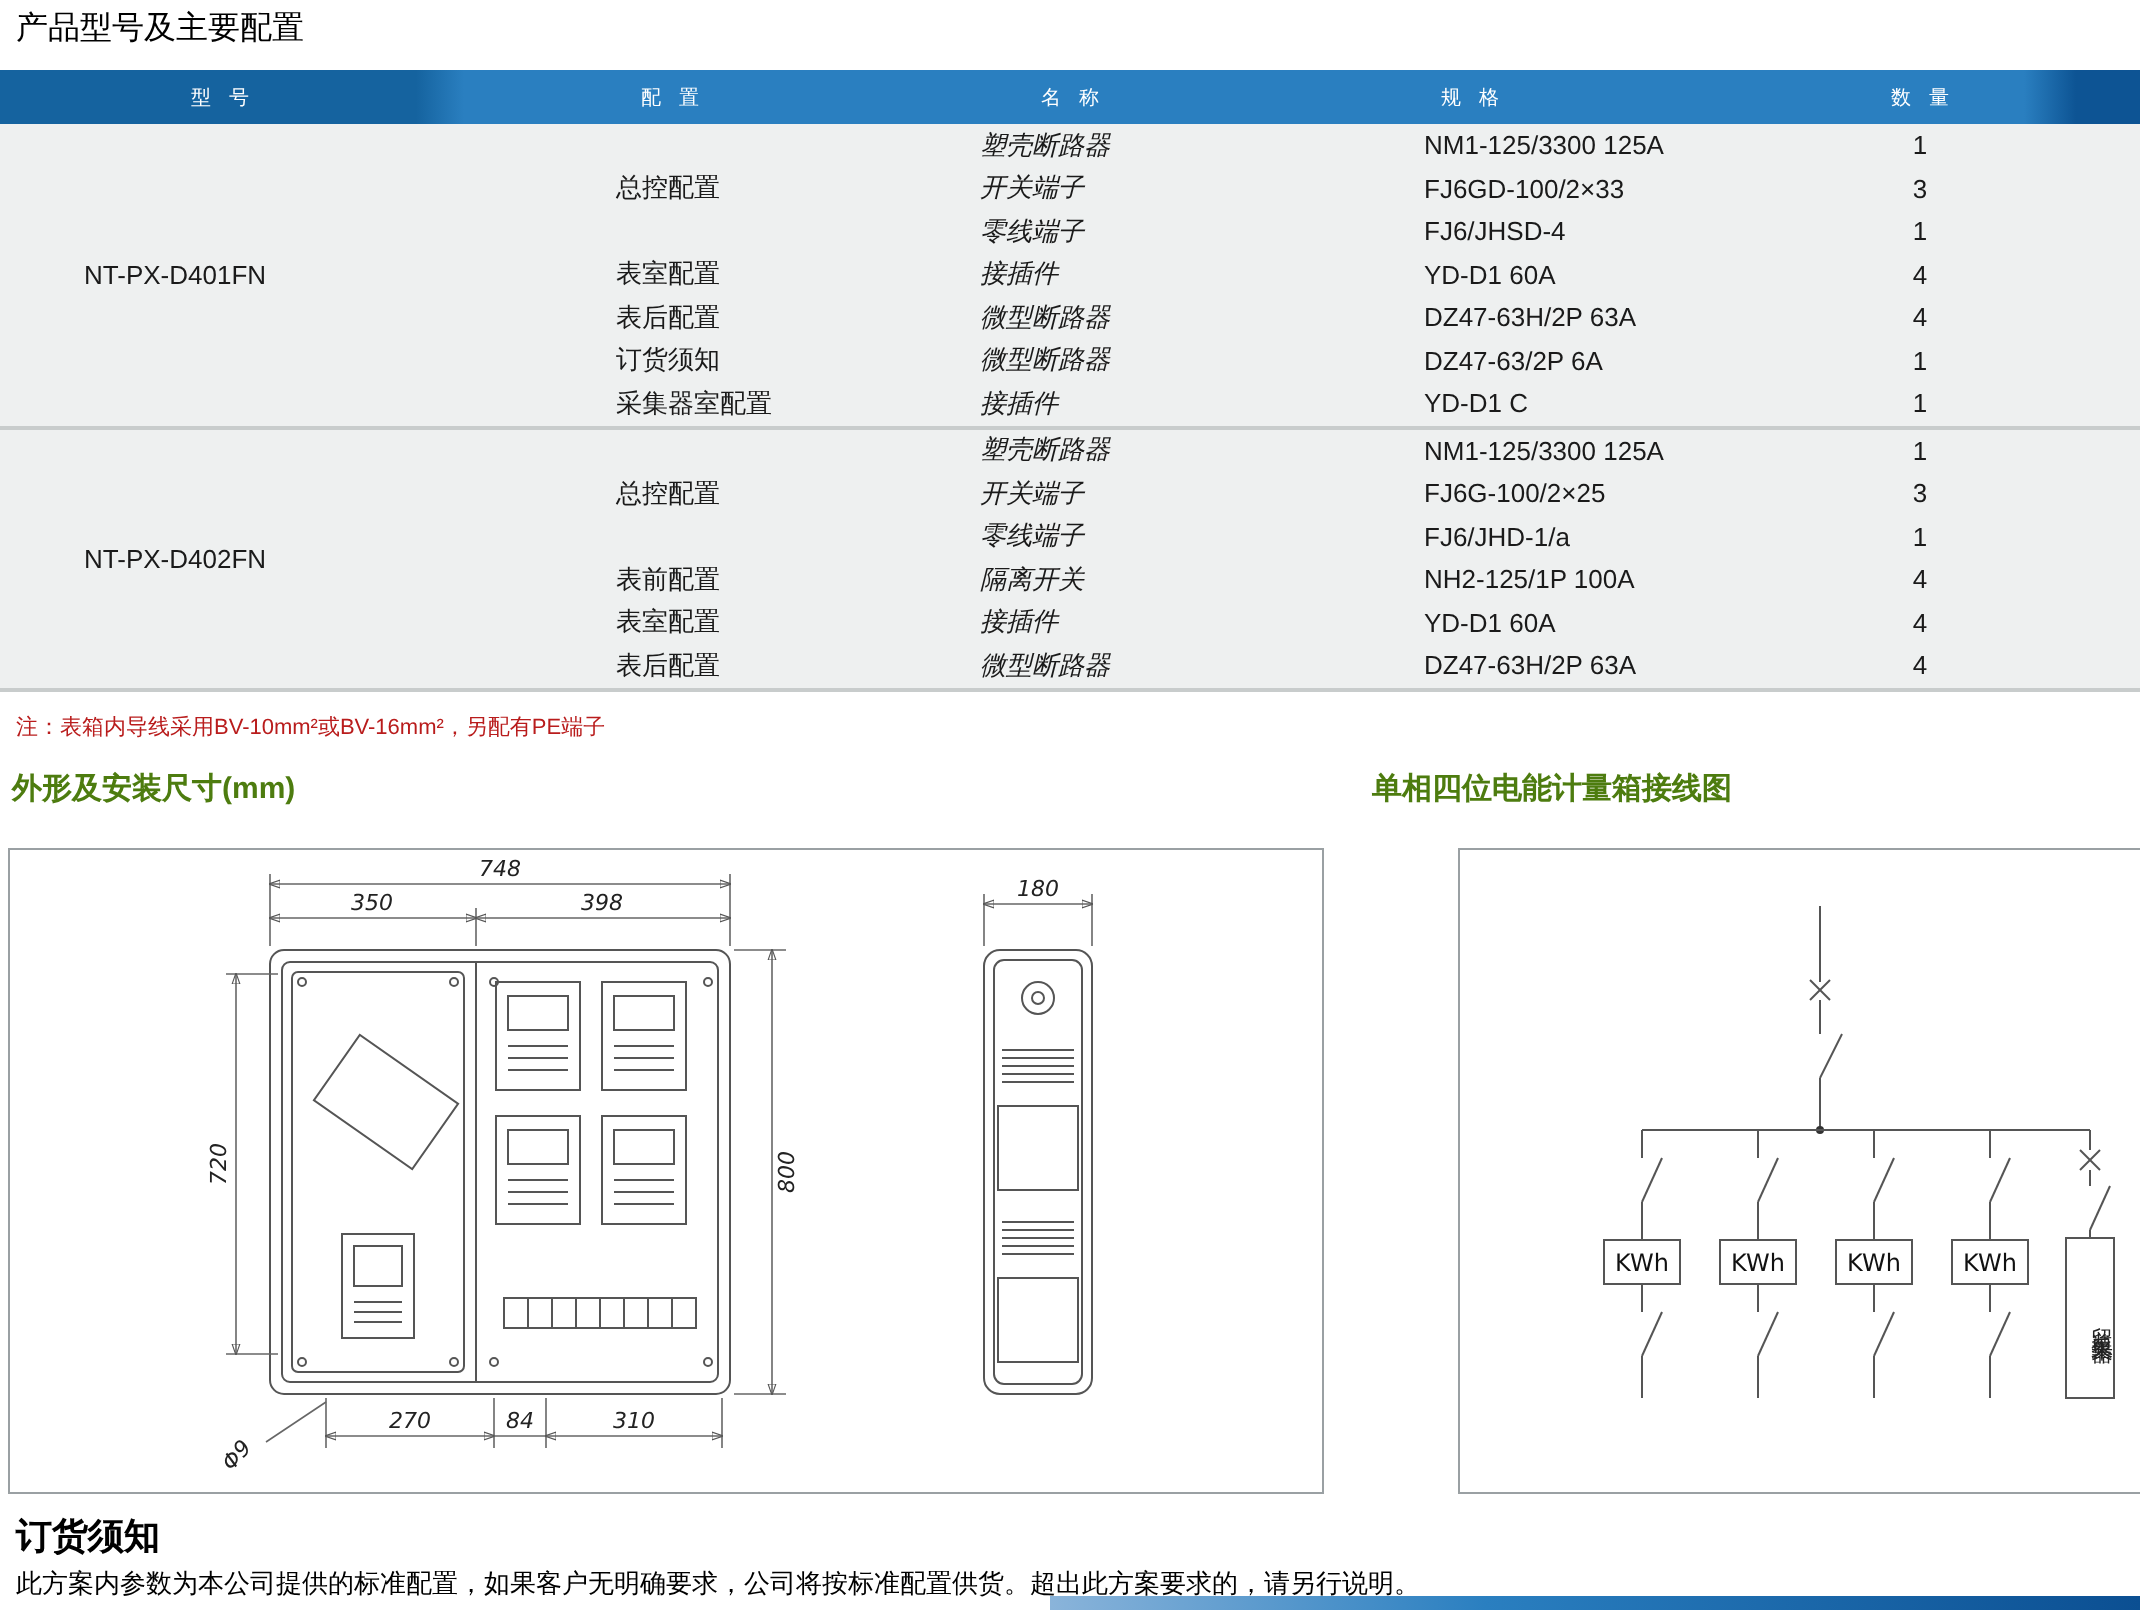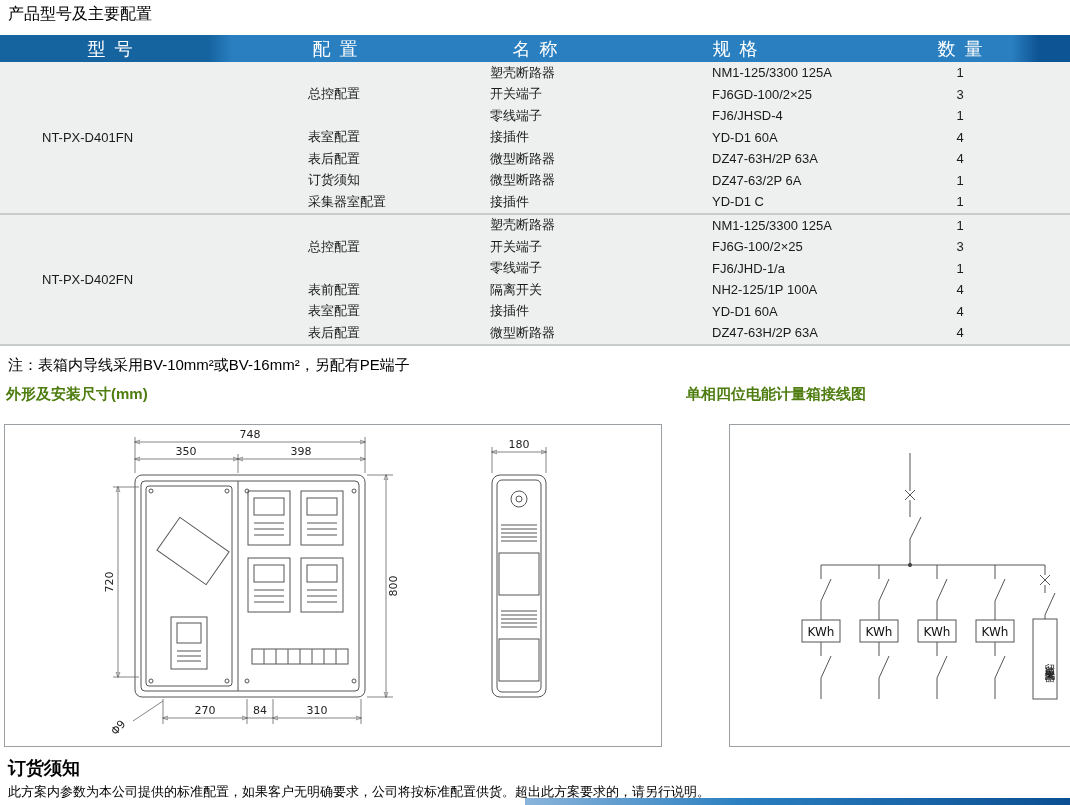--- a/index.html
+++ b/index.html
@@ -7,38 +7,38 @@
   .page { position:relative; width:1070px; height:805px; background:#fff; overflow:hidden; }
 
   .page-title { position:absolute; left:8px; top:4px; font-size:16px; font-weight:normal; color:#000; }
 
   
   .config-table { position:absolute; left:0; top:35px; width:1070px; border-collapse:collapse;
                   table-layout:fixed; font-size:13px; color:#1a1a1a; }
   .config-table thead tr {
     background: linear-gradient(90deg,#15639f 0,#15639f 208px,#2a7fc0 232px,#2a7fc0 1012px,#0d5494 1038px,#0d5494 100%);
   }
-  .config-table th { height:27px; color:#fff; font-size:18px; font-weight:normal;
+  .config-table th { height:27px; color:#fff; font-size:10px; font-weight:normal;
                      letter-spacing:9px; text-indent:9px; text-align:center; padding:0; }
   .config-table td { height:21.5px; background:#eef0f0; padding:0; vertical-align:middle; }
   .config-table td.model  { padding-left:42px; }
   .config-table td.config { padding-left:88px; }
-  .config-table td.name   { padding-left:40px; }
+  .config-table td.name   { padding-left:40px;font-style:italic; }
   .config-table td.spec   { padding-left:92px; }
   .config-table td.qty    { text-align:center; }
   .config-table tbody.group-2 { border-top:2px solid #c8cccc; border-bottom:2px solid #c8cccc; }
 
-  .table-note { position:absolute; left:8px; top:356px; font-size:15px; color:#000000; }
+  .table-note { position:absolute; left:8px; top:356px; font-size:11px; color:#b91c1c; }
 
   .sub-title { position:absolute; font-size:15px; font-weight:bold; color:#4d7c0f; }
   .sub-title.dims   { left:6px;  top:385px; }
   .sub-title.wiring { left:686px; top:385px; }
 
   .panel { position:absolute; top:424px; height:321px; border:1px solid #9aa0a3; background:#fff; }
-  .panel.dims-panel   { left:4px;   width:656px; }
+  .panel.dims-panel   { left:4px;   width:656px;font-style:italic; }
   .panel.wiring-panel { left:685px; width:380px;margin-left:44px; }
 
   .drawing-svg { display:block; }
   .drawing-svg line, .drawing-svg rect, .drawing-svg circle, .drawing-svg path
       { stroke:#555; stroke-width:1; fill:none; }
   .drawing-svg .dl { stroke:#666; stroke-width:0.8; }
   .drawing-svg text { font-size:11px; fill:#222; stroke:none; font-family:"DejaVu Sans",sans-serif; }
   .drawing-svg .meter-label { font-size:12px; fill:#111; }
   .drawing-svg .dot { fill:#333; stroke:none; }
 
@@ -80,21 +80,21 @@
     <tbody class="group-1">
       <tr>
         <td class="model" rowspan="7">NT-PX-D401FN</td>
         <td class="config" rowspan="3">总控配置</td>
         <td class="name">塑壳断路器</td>
         <td class="spec">NM1-125/3300 125A</td>
         <td class="qty">1</td>
       </tr>
       <tr>
         <td class="name">开关端子</td>
-        <td class="spec">FJ6GD-100/2×25</td>
+        <td class="spec">FJ6GD-100/2×33</td>
         <td class="qty">3</td>
       </tr>
       <tr>
         <td class="name">零线端子</td>
         <td class="spec">FJ6/JHSD-4</td>
         <td class="qty">1</td>
       </tr>
       <tr>
         <td class="config">表室配置</td>
         <td class="name">接插件</td>

